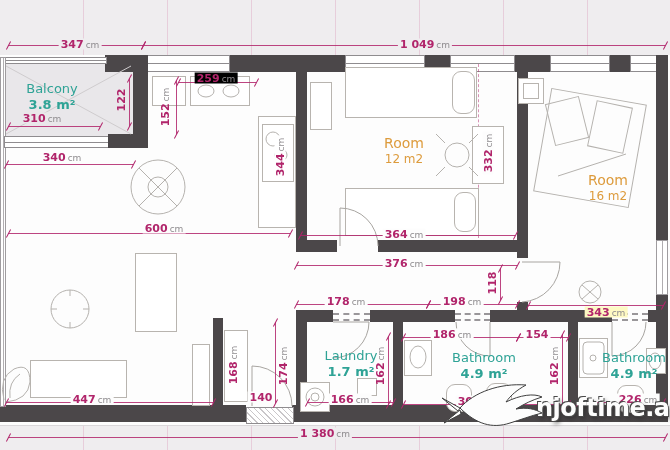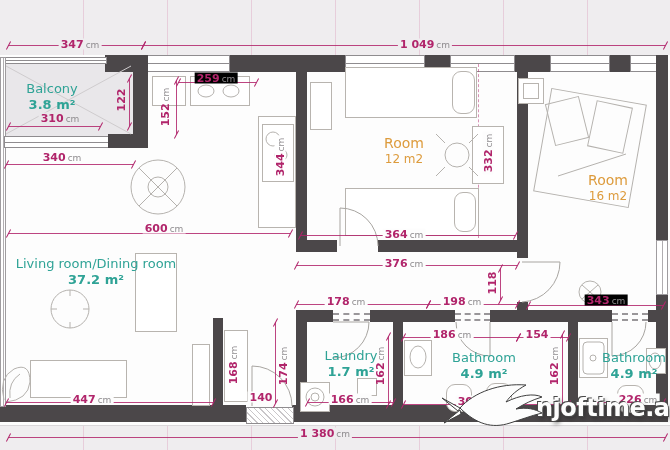--- a/index.html
+++ b/index.html
@@ -179,21 +179,21 @@
       <div class="tick" style="left: 129px; top: 74px; transform: rotate(28deg);"></div>
       <div class="tick" style="left: 129px; top: 122px; transform: rotate(28deg);"></div>
       <div class="dim v" style="left: 121px; top: 100px;"><span class="dv">122</span></div>
       <div class="dline" style="left: 176px; top: 80px; width: 1px; height: 54px;"></div>
       <div class="tick" style="left: 176px; top: 76px; transform: rotate(28deg);"></div>
       <div class="tick" style="left: 176px; top: 130px; transform: rotate(28deg);"></div>
       <div class="dim v" style="left: 165px; top: 107px;"><span class="dv">152</span><span class="du">cm</span></div>
       <div class="dline" style="left: 8px; top: 126px; width: 92px; height: 1px;"></div>
       <div class="tick" style="left: 8px; top: 122px; transform: rotate(28deg);"></div>
       <div class="tick" style="left: 100px; top: 122px; transform: rotate(28deg);"></div>
-      <div class="dim" style="left: 60px; top: 118px; background: rgb(233, 231, 234);"><span class="dv">310</span><span class="du">cm</span></div>
+      <div class="dim" style="left: 42px; top: 118px; background: rgb(233, 231, 234);"><span class="dv">310</span><span class="du">cm</span></div>
       <div class="dline" style="left: 6px; top: 164px; width: 127px; height: 1px;"></div>
       <div class="tick" style="left: 6px; top: 160px; transform: rotate(28deg);"></div>
       <div class="tick" style="left: 133px; top: 160px; transform: rotate(28deg);"></div>
       <div class="dim" style="left: 62px; top: 157px; background: rgb(253, 253, 253);"><span class="dv">340</span><span class="du">cm</span></div>
       <div class="dim v" style="left: 280px; top: 157px; background: rgb(255, 255, 255);"><span class="dv">344</span><span class="du">cm</span></div>
       <div class="dline" style="left: 8px; top: 233px; width: 282px; height: 1px;"></div>
       <div class="tick" style="left: 8px; top: 229px; transform: rotate(28deg);"></div>
       <div class="tick" style="left: 290px; top: 229px; transform: rotate(28deg);"></div>
       <div class="dim" style="left: 164px; top: 228px; background: rgb(253, 253, 253);"><span class="dv">600</span><span class="du">cm</span></div>
       <div class="dim v" style="left: 488px; top: 153px; background: rgb(253, 253, 253);"><span class="dv">332</span><span class="du">cm</span></div>
@@ -213,21 +213,21 @@
       <div class="tick" style="left: 296px; top: 300px; transform: rotate(28deg);"></div>
       <div class="tick" style="left: 428px; top: 300px; transform: rotate(28deg);"></div>
       <div class="dim" style="left: 346px; top: 301px; background: rgb(253, 253, 253);"><span class="dv">178</span><span class="du">cm</span></div>
       <div class="dline" style="left: 428px; top: 304px; width: 89px; height: 1px;"></div>
       <div class="tick" style="left: 428px; top: 300px; transform: rotate(28deg);"></div>
       <div class="tick" style="left: 517px; top: 300px; transform: rotate(28deg);"></div>
       <div class="dim" style="left: 462px; top: 301px; background: rgb(253, 253, 253);"><span class="dv">198</span><span class="du">cm</span></div>
       <div class="dline" style="left: 528px; top: 305px; width: 135px; height: 1px;"></div>
       <div class="tick" style="left: 528px; top: 301px; transform: rotate(28deg);"></div>
       <div class="tick" style="left: 663px; top: 301px; transform: rotate(28deg);"></div>
-      <div class="dim" style="left: 606px; top: 300px; background: #000000;"><span class="dv">343</span><span class="du">cm</span></div>
+      <div class="dim" style="left: 606px; top: 312px; background: #fef9c3;"><span class="dv">343</span><span class="du">cm</span></div>
       <div class="dline" style="left: 403px; top: 337px; width: 115px; height: 1px;"></div>
       <div class="tick" style="left: 403px; top: 333px; transform: rotate(28deg);"></div>
       <div class="tick" style="left: 518px; top: 333px; transform: rotate(28deg);"></div>
       <div class="dim" style="left: 452px; top: 334px; background: rgb(253, 253, 253);"><span class="dv">186</span><span class="du">cm</span></div>
       <div class="dline" style="left: 518px; top: 337px; width: 50px; height: 1px;"></div>
       <div class="tick" style="left: 518px; top: 333px; transform: rotate(28deg);"></div>
       <div class="tick" style="left: 568px; top: 333px; transform: rotate(28deg);"></div>
       <div class="dim" style="left: 537px; top: 334px; background: rgb(253, 253, 253);"><span class="dv">154</span></div>
       <div class="dline" style="left: 307px; top: 402px; width: 86px; height: 1px;"></div>
       <div class="tick" style="left: 307px; top: 398px; transform: rotate(28deg);"></div>
@@ -260,24 +260,20 @@
       <div class="tick" style="left: 663px; top: 398px; transform: rotate(28deg);"></div>
       <div class="dim" style="left: 638px; top: 399px; background: rgb(253, 253, 253);"><span class="dv">226</span><span class="du">cm</span></div>
       <div class="dline" style="left: 8px; top: 437px; width: 657px; height: 1px;"></div>
       <div class="tick" style="left: 8px; top: 433px; transform: rotate(28deg);"></div>
       <div class="tick" style="left: 665px; top: 433px; transform: rotate(28deg);"></div>
       <div class="dim" style="left: 325px; top: 433px; background: rgb(239, 237, 239);"><span class="dv">1 380</span><span class="du">cm</span></div>
       <div class="room-label teal" style="left: 52px; top: 97px;">
         <div class="rn">Balcony</div>
         <div class="ra">3.8 m²</div>
       </div>
-      <div class="room-label teal" style="left: 96px; top: 272px;">
-        <div class="rn">Living room/Dining room</div>
-        <div class="ra">37.2 m²</div>
-      </div>
       <div class="room-label orange" style="left: 404px; top: 151px;">
         <div class="rn">Room</div>
         <div class="ra">12 m2</div>
       </div>
       <div class="room-label orange" style="left: 608px; top: 188px;">
         <div class="rn">Room</div>
         <div class="ra">16 m2</div>
       </div>
       <div class="room-label teal" style="left: 351px; top: 364px;">
         <div class="rn">Laundry</div>

